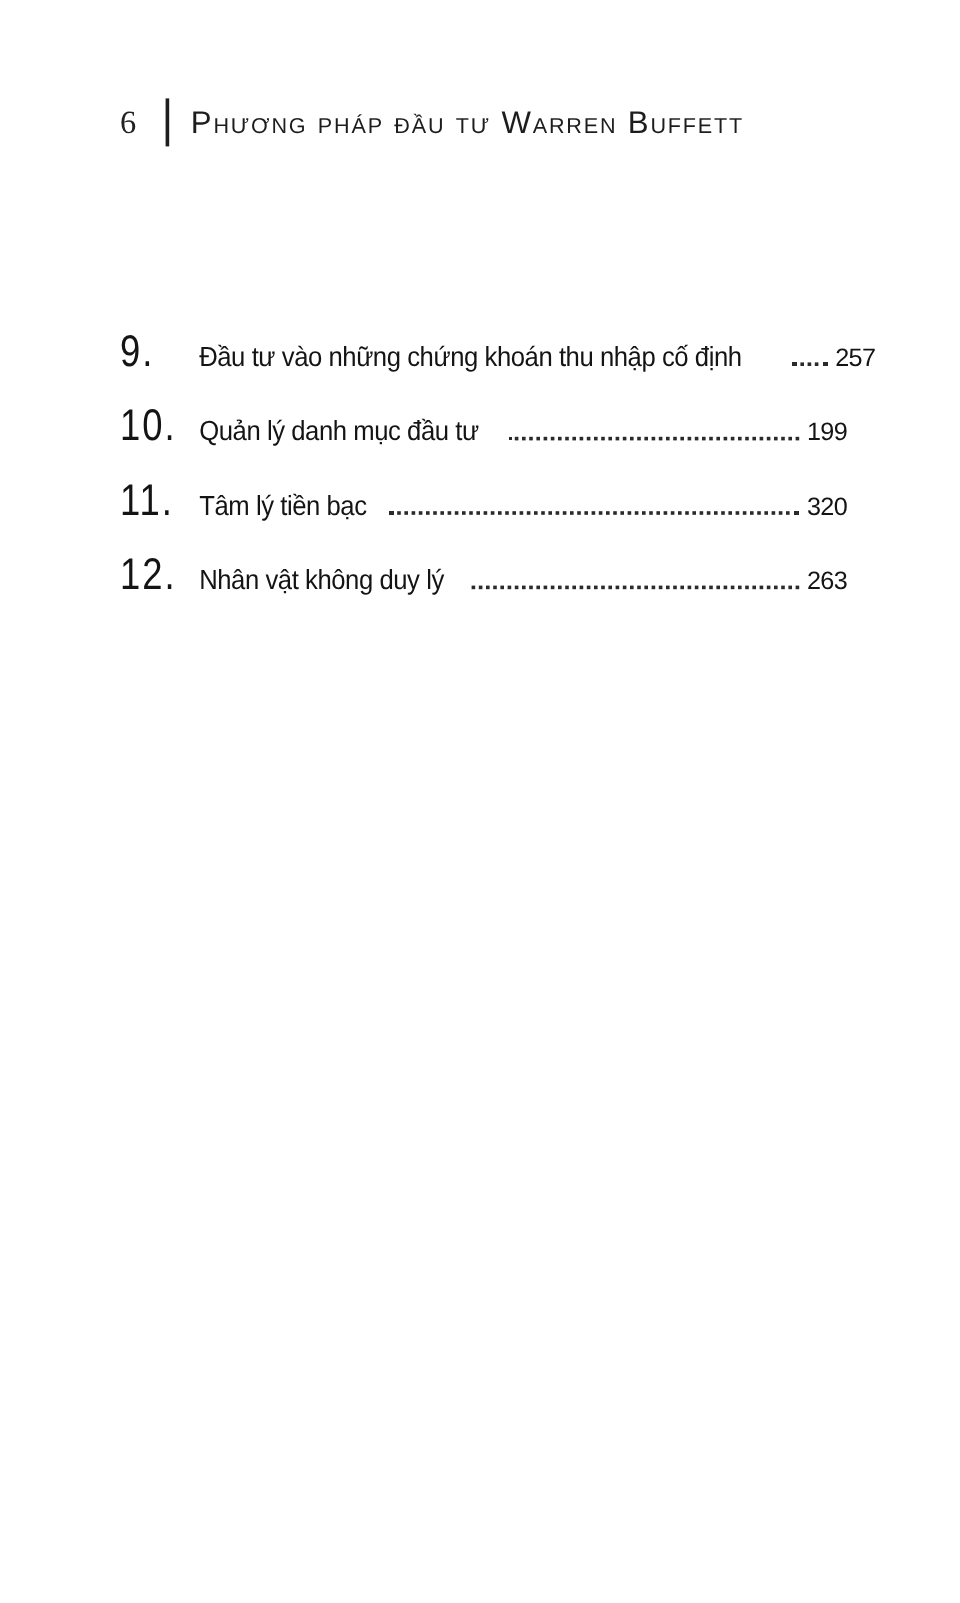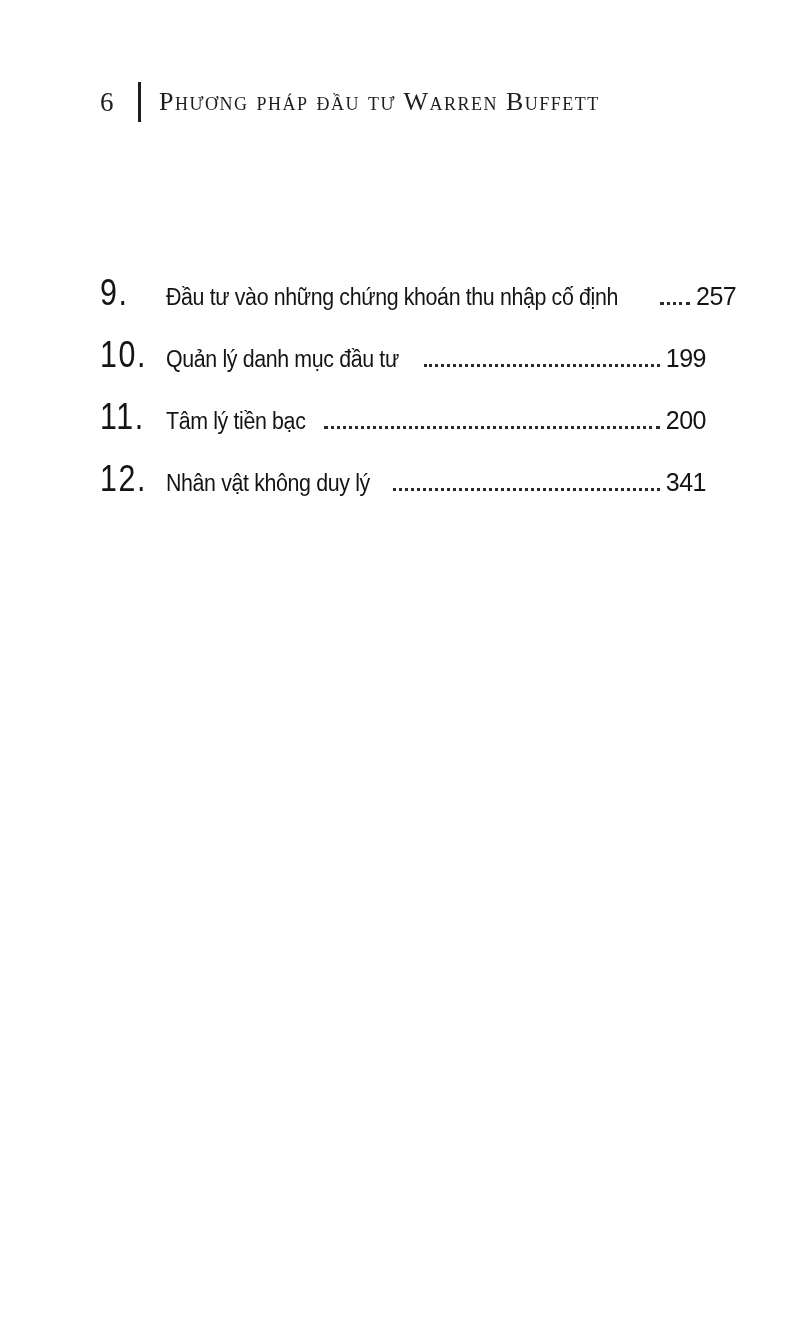--- a/index.html
+++ b/index.html
@@ -31,21 +31,21 @@
     text-align: left;
   }
   .header-divider {
     width: 3px;
     height: 40px;
     background: #1d1d1d;
     margin-left: 16px;
     margin-right: 18px;
   }
   .header-title {
-    font-family: Liberation Serif, serif;
+    font-family: Liberation Sans, sans-serif;
     font-variant: small-caps;
     font-size: 26px;
     letter-spacing: 1.5px;
     color: #1d1d1d;
     white-space: nowrap;
   }
   
   .toc {
     position: absolute;
     top: 272px;
@@ -76,21 +76,21 @@
     transform-origin: left bottom;
   }
   .toc-leader {
     flex: 1 1 auto;
     border-bottom: 3px dotted #2a2a2a;
     margin: 0 6px 5px 8px;
     min-width: 30px;
   }
   .toc-page {
     flex: 0 0 auto;
-    font-size: 25px;
+    font-size: 21px;
     letter-spacing: -0.5px;
     color: #141414;
   }
 </style>
 </head>
 <body>
 
 <div class="running-header">
   <span class="folio">6</span>
   <span class="header-divider"></span>
@@ -109,22 +109,22 @@
     <span class="toc-num">10.</span>
     <span class="toc-title">Quản lý danh mục đầu tư</span>
     <span class="toc-leader"></span>
     <span class="toc-page">199</span>
   </div>
 
   <div class="toc-row">
     <span class="toc-num">11.</span>
     <span class="toc-title">Tâm lý tiền bạc</span>
     <span class="toc-leader"></span>
-    <span class="toc-page">200</span>
+    <span class="toc-page">320</span>
   </div>
 
   <div class="toc-row">
     <span class="toc-num">12.</span>
     <span class="toc-title">Nhân vật không duy lý</span>
     <span class="toc-leader"></span>
-    <span class="toc-page">341</span>
+    <span class="toc-page">263</span>
   </div>
 </div>
 
 </body></html>

